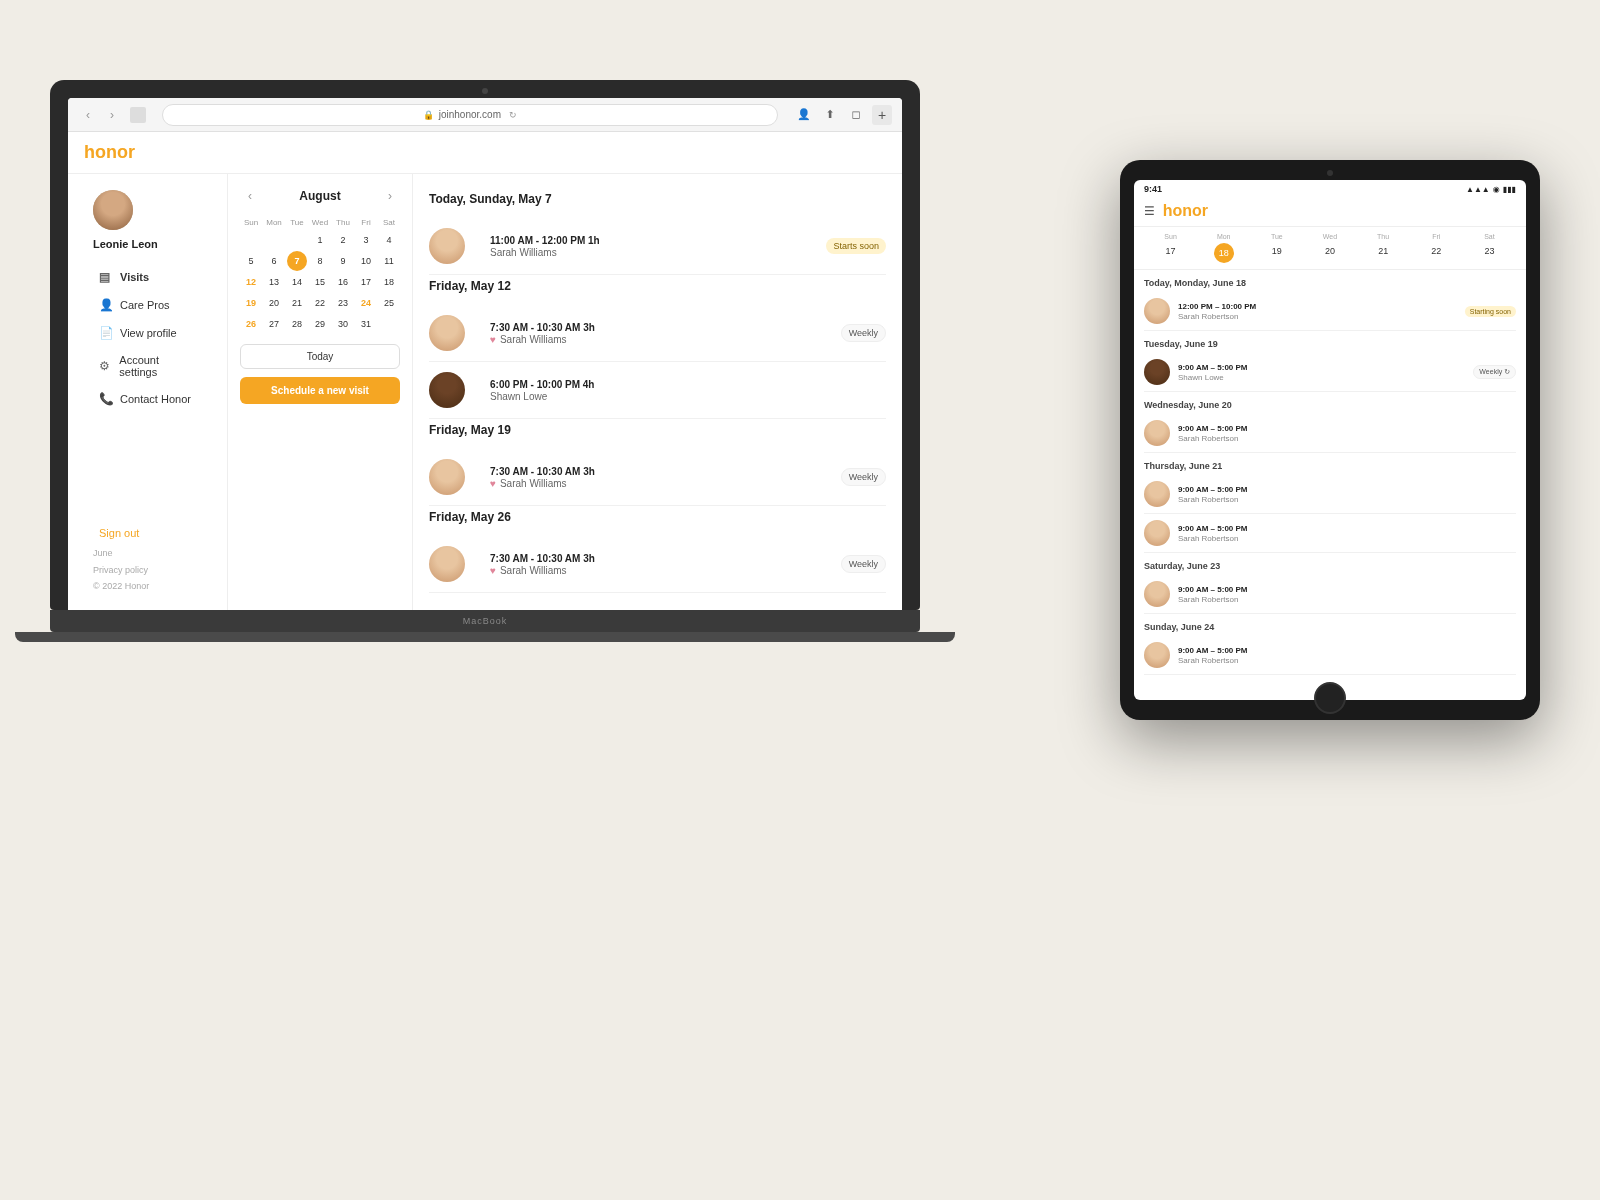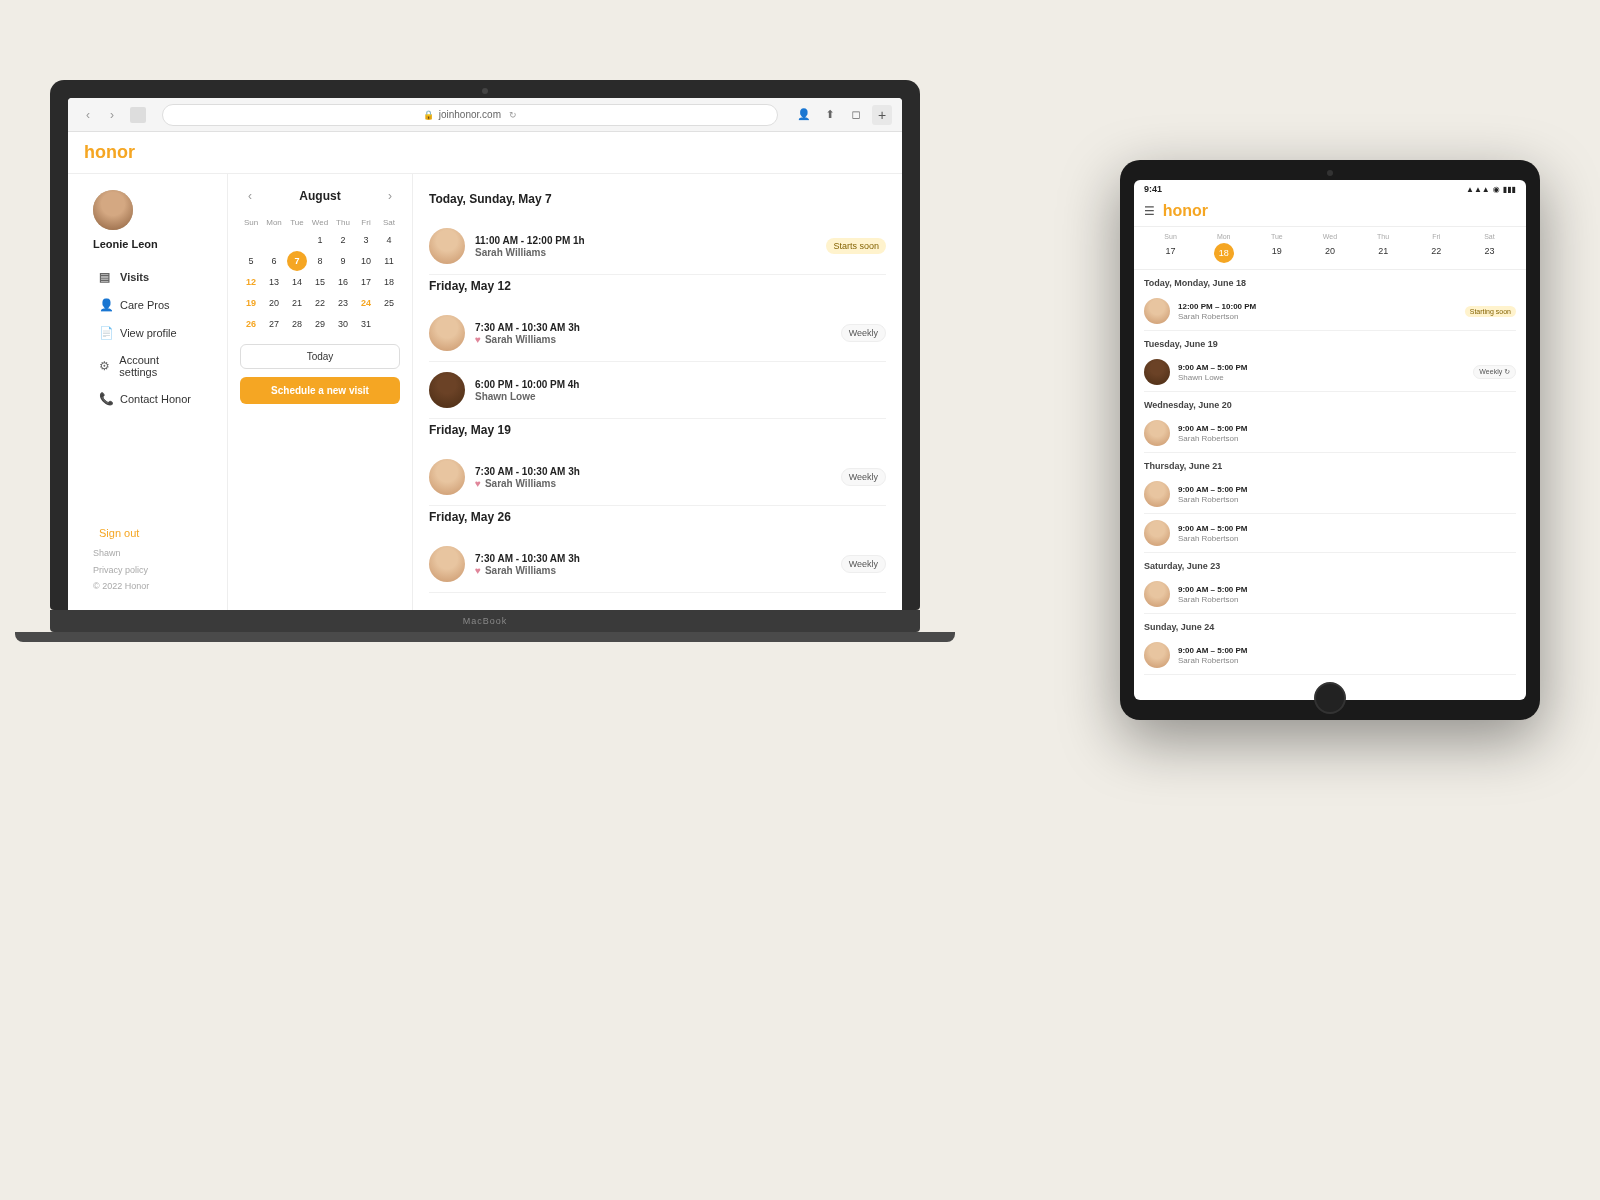--- a/index.html
+++ b/index.html
@@ -341,21 +341,21 @@
       font-weight: 600;
       color: #222;
       margin-bottom: 12px;
       margin-top: 4px;
     }
     .visit-card {
       display: flex;
       align-items: center;
       padding: 10px 0;
       border-bottom: 1px solid #f0f0f0;
-      gap: 10px;
+      gap: 25px;
     }
     .visit-avatar {
       width: 36px;
       height: 36px;
       border-radius: 50%;
       background: #c8a878;
       flex-shrink: 0;
       overflow: hidden;
       position: relative;
     }
@@ -365,21 +365,20 @@
       font-weight: 600;
       color: #222;
     }
     .visit-name {
       font-size: 10px;
       color: #666;
       margin-top: 1px;
       display: flex;
       align-items: flex-start;
       gap: 4px;
-      font-weight: bold;
     }
     .heart-icon { color: #e0869a; font-size: 10px; }
     .visit-badge {
       font-size: 9px;
       padding: 3px 7px;
       border-radius: 10px;
       font-weight: 500;
     }
     .badge-starts-soon { background: #fff3cd; color: #856404; }
     .badge-weekly { background: #f8f8f8; color: #555; border: 1px solid #eee; }
@@ -592,21 +591,21 @@
               <span class="sidebar-icon">⚙</span>
               <span>Account settings</span>
             </div>
             <div class="sidebar-item">
               <span class="sidebar-icon">📞</span>
               <span>Contact Honor</span>
             </div>
           </div>
           <div class="sign-out">Sign out</div>
           <div class="sidebar-footer">
-            <div>Shawn</div>
+            <div>June</div>
             <div>Privacy policy</div>
             <div>© 2022 Honor</div>
           </div>
         </div>
 
         <div class="main-area">
 
           <div class="calendar-panel">
             <div class="cal-header">
               <div class="cal-nav-btn">‹</div>

